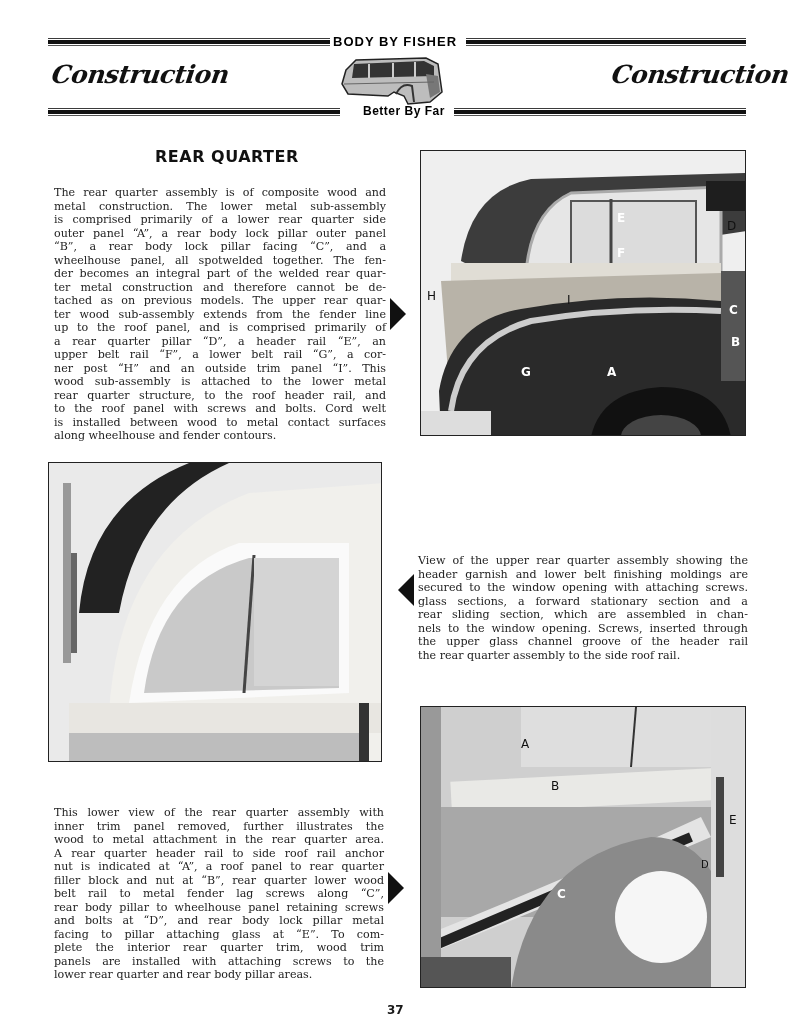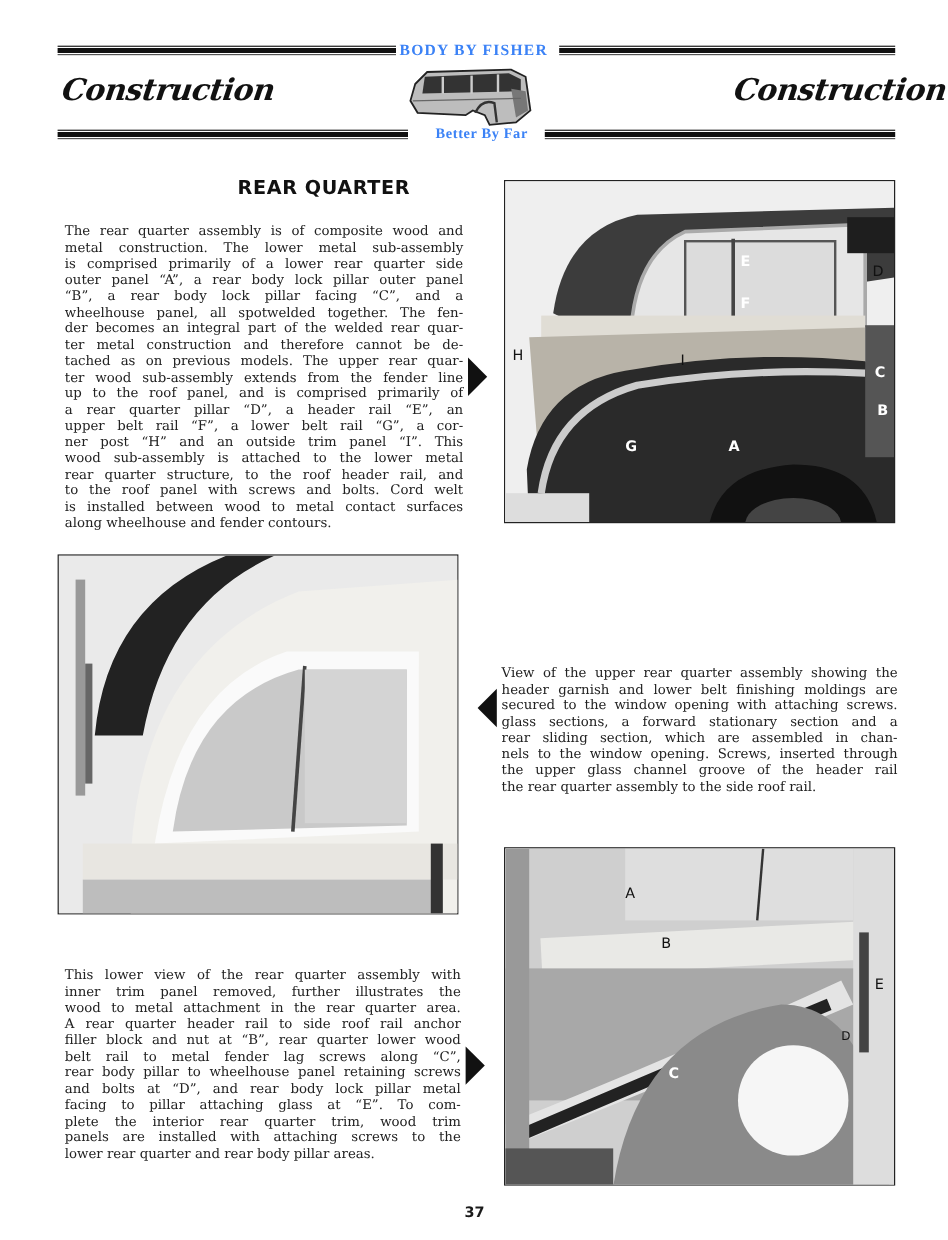--- a/index.html
+++ b/index.html
@@ -1,24 +1,24 @@
 <!DOCTYPE html>
 <html><head>
 <meta charset="utf-8">
 <style>
   html, body { margin:0; padding:0; background:#fff; }
   body { width:790px; height:1033px; position:relative; overflow:hidden; font-family:"DejaVu Serif", serif; color:#1a1a1a; }
   .abs { position:absolute; }
 
   
   .bar { position:absolute; height:8px; background:linear-gradient(#3a3a3a 0 1px, #fff 1px 2px, #111 2px 6px, #fff 6px 7px, #555 7px 8px); }
-  .hdr-text { position:absolute; font-family:Liberation Serif, serif; font-weight:bold; letter-spacing:1px; color:#3b82f6; white-space:nowrap; }
+  .hdr-text { position:absolute; font-family:Liberation Sans, sans-serif; font-weight:bold; letter-spacing:1px; color:#000000; white-space:nowrap; }
   .script { position:absolute; font-family:"DejaVu Serif", serif; font-style:italic; font-weight:bold; font-size:25px; color:#111; transform:skewX(-8deg); letter-spacing:-0.5px; }
 
-  .section-title { position:absolute; left:155px; top:147px; font-family:"DejaVu Sans", sans-serif; font-weight:bold; font-size:16px; letter-spacing:0.5px; color:#111;margin-left:43px; }
+  .section-title { position:absolute; left:155px; top:147px; font-family:"DejaVu Sans", sans-serif; font-weight:bold; font-size:16px; letter-spacing:0.5px; color:#111; }
 
   .para { position:absolute; font-size:11.1px; line-height:13.5px; text-align:justify; color:#222; }
   .para span { display:block; text-align:justify; text-align-last:justify; white-space:nowrap; }
   .para span.last { text-align-last:left; }
 
   .photo { position:absolute; border:1.5px solid #222; overflow:hidden; box-sizing:border-box; }
   .lbl { position:absolute; font-family:"DejaVu Sans", sans-serif; font-size:12px; color:#fff; font-weight:bold; }
   .lbl.dark { color:#111; font-weight:normal; }
 
   .arrow { position:absolute; width:0; height:0; }
@@ -155,20 +155,21 @@
   <span class="lbl dark" style="left:308px; top:106px;">E</span>
   <span class="lbl" style="left:136px; top:180px;">C</span>
   <span class="lbl dark" style="left:280px; top:152px; font-size:10px;">D</span>
 </div>
 
 <div class="para" id="lower-caption" style="left:54px; top:806px; width:330px;">
     <span>This lower view of the rear quarter assembly with</span>
     <span>inner trim panel removed, further illustrates the</span>
     <span>wood to metal attachment in the rear quarter area.</span>
     <span>A rear quarter header rail to side roof rail anchor</span>
+    <span>nut is indicated at “A”, a roof panel to rear quarter</span>
     <span>filler block and nut at “B”, rear quarter lower wood</span>
     <span>belt rail to metal fender lag screws along “C”,</span>
     <span>rear body pillar to wheelhouse panel retaining screws</span>
     <span>and bolts at “D”, and rear body lock pillar metal</span>
     <span>facing to pillar attaching glass at “E”.  To com-</span>
     <span>plete the interior rear quarter trim, wood trim</span>
     <span>panels are installed with attaching screws to the</span>
     <span class="last">lower rear quarter and rear body pillar areas.</span>
   </div>
 <div class="arrow" style="left:388px; top:872px; border-top:16px solid transparent; border-bottom:16px solid transparent; border-left:16px solid #111;"></div>

